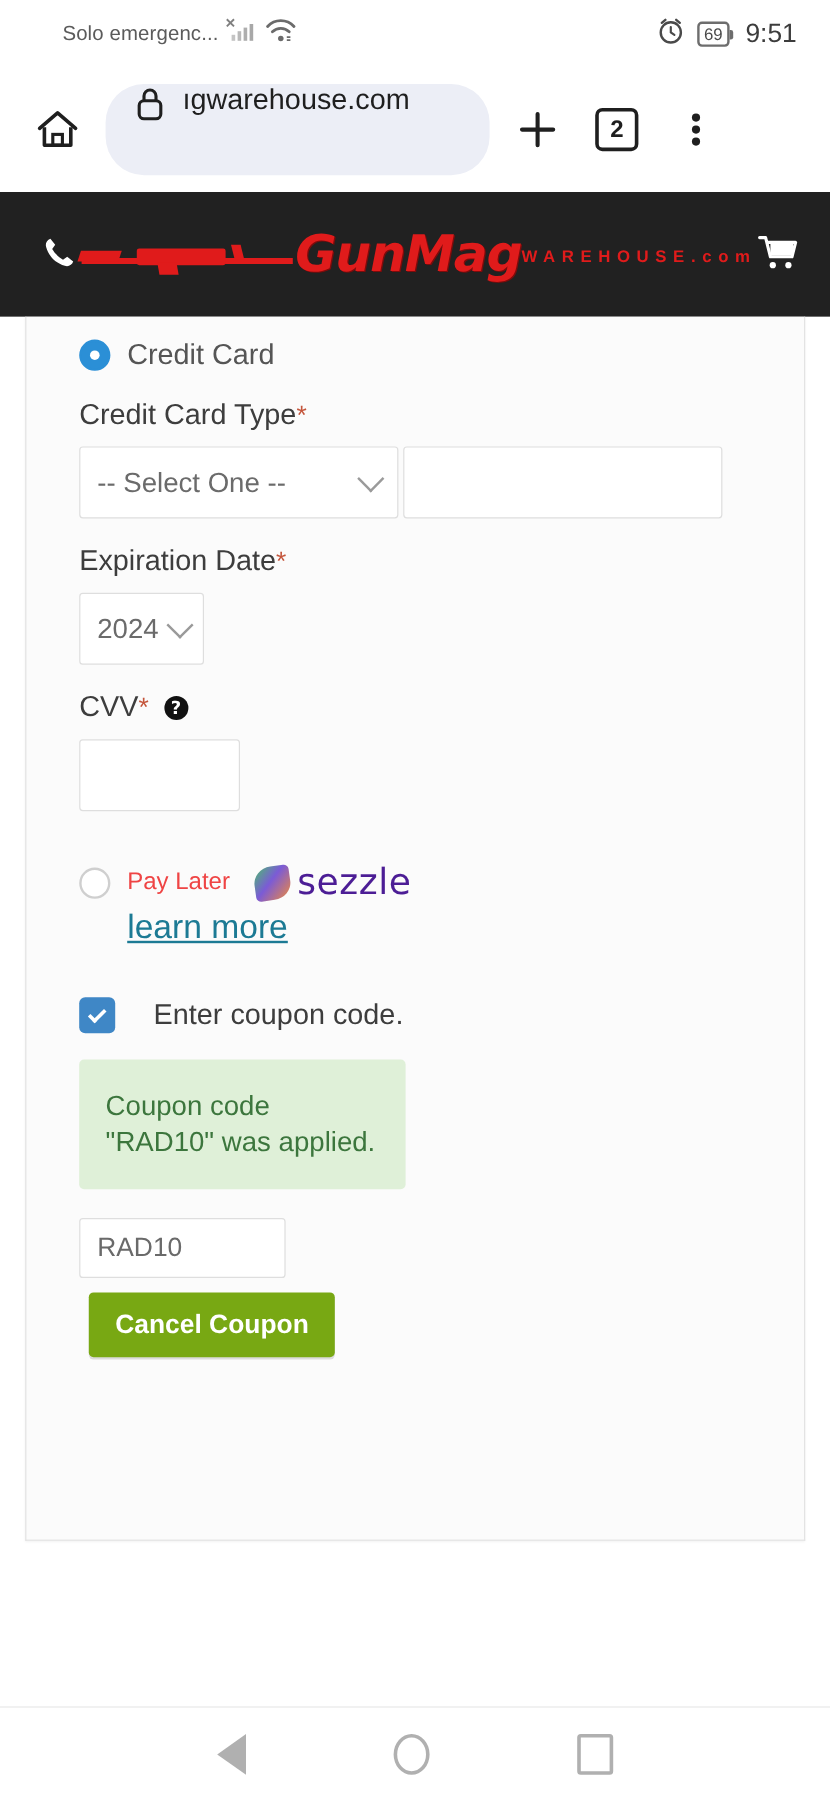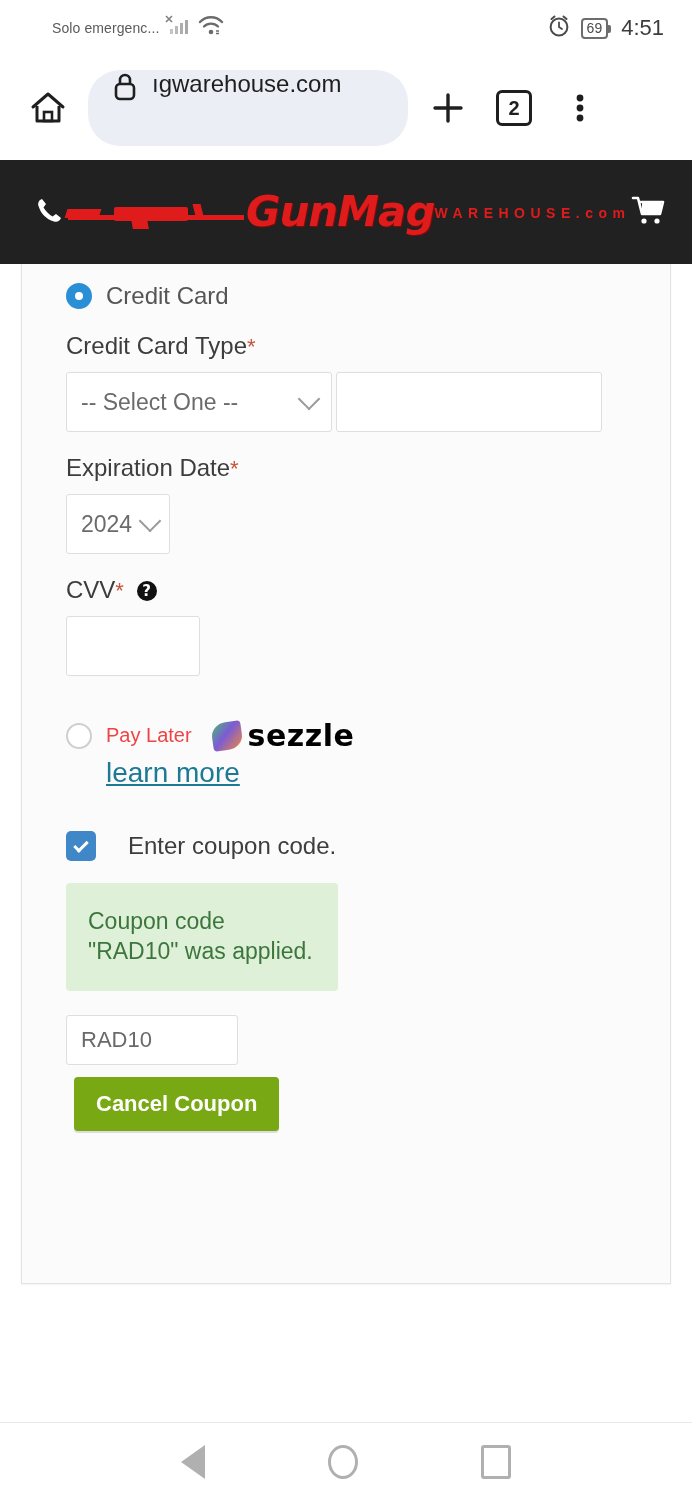--- a/index.html
+++ b/index.html
@@ -20,21 +20,21 @@
     padding: 0 28px 0 52px;
     background: #ffffff;
   }
   .status-left {
     display: flex;
     align-items: center;
     gap: 6px;
     flex: 1;
   }
   .carrier-text {
-    font-size: 14px;
+    font-size: 17px;
     color: #5b5b5b;
     letter-spacing: .1px;
   }
   .status-right {
     display: flex;
     align-items: center;
     gap: 9px;
   }
   .battery-pill {
     border: 2px solid #6d6d6d;
@@ -287,22 +287,22 @@
   .sezzle-label { font-size: 20px; color:#ef4444; }
   .sezzle-mark { display:flex; align-items:center; gap:6px; margin-left: 6px;}
   .sezzle-swoosh {
     width: 30px; height: 28px;
     background: linear-gradient(135deg,#49c06b 0%,#7b5bd6 45%,#f08a3c 100%);
     border-radius: 50% 14% 50% 14%;
     transform: rotate(-8deg);
   }
   .sezzle-word {
     font-size: 30px;
-    font-weight: bold;
-    color: #000000;
+    font-weight: normal;
+    color: #4c1d95;
     letter-spacing: .5px;
     font-family: "DejaVu Sans", sans-serif;
   }
   .learn-more {
     display:inline-block;
     margin-left: 40px;
     margin-top: 4px;
     font-size: 28px;
     color: #1c7a94;
     text-decoration: underline;
@@ -413,21 +413,21 @@
   </div>
   <div class="status-right">
     <span>
       <svg width="26" height="26" viewBox="0 0 26 26">
         <circle cx="13" cy="14" r="8.4" stroke="#4a4a4a" stroke-width="2" fill="none"></circle>
         <path d="M13 9.5 L13 14 L16 16" stroke="#4a4a4a" stroke-width="1.8" fill="none" stroke-linecap="round"></path>
         <path d="M5.5 6 L8.5 3.5 M20.5 6 L17.5 3.5" stroke="#4a4a4a" stroke-width="2" stroke-linecap="round"></path>
       </svg>
     </span>
     <span class="battery-pill">69</span>
-    <span class="clock-time">4:51</span>
+    <span class="clock-time">9:51</span>
   </div>
 </div>
 
 <div class="browser-bar">
   <span class="icon-btn">
     <svg width="46" height="46" viewBox="0 0 46 46">
       <path d="M8 22 L23 9 L38 22" stroke="#1f1f1f" stroke-width="3" fill="none" stroke-linecap="round" stroke-linejoin="round"></path>
       <path d="M12 21 L12 36 L34 36 L34 21" stroke="#1f1f1f" stroke-width="3" fill="none" stroke-linejoin="round"></path>
       <rect x="19" y="27" width="8" height="9" stroke="#1f1f1f" stroke-width="2.6" fill="none"></rect>
     </svg>

